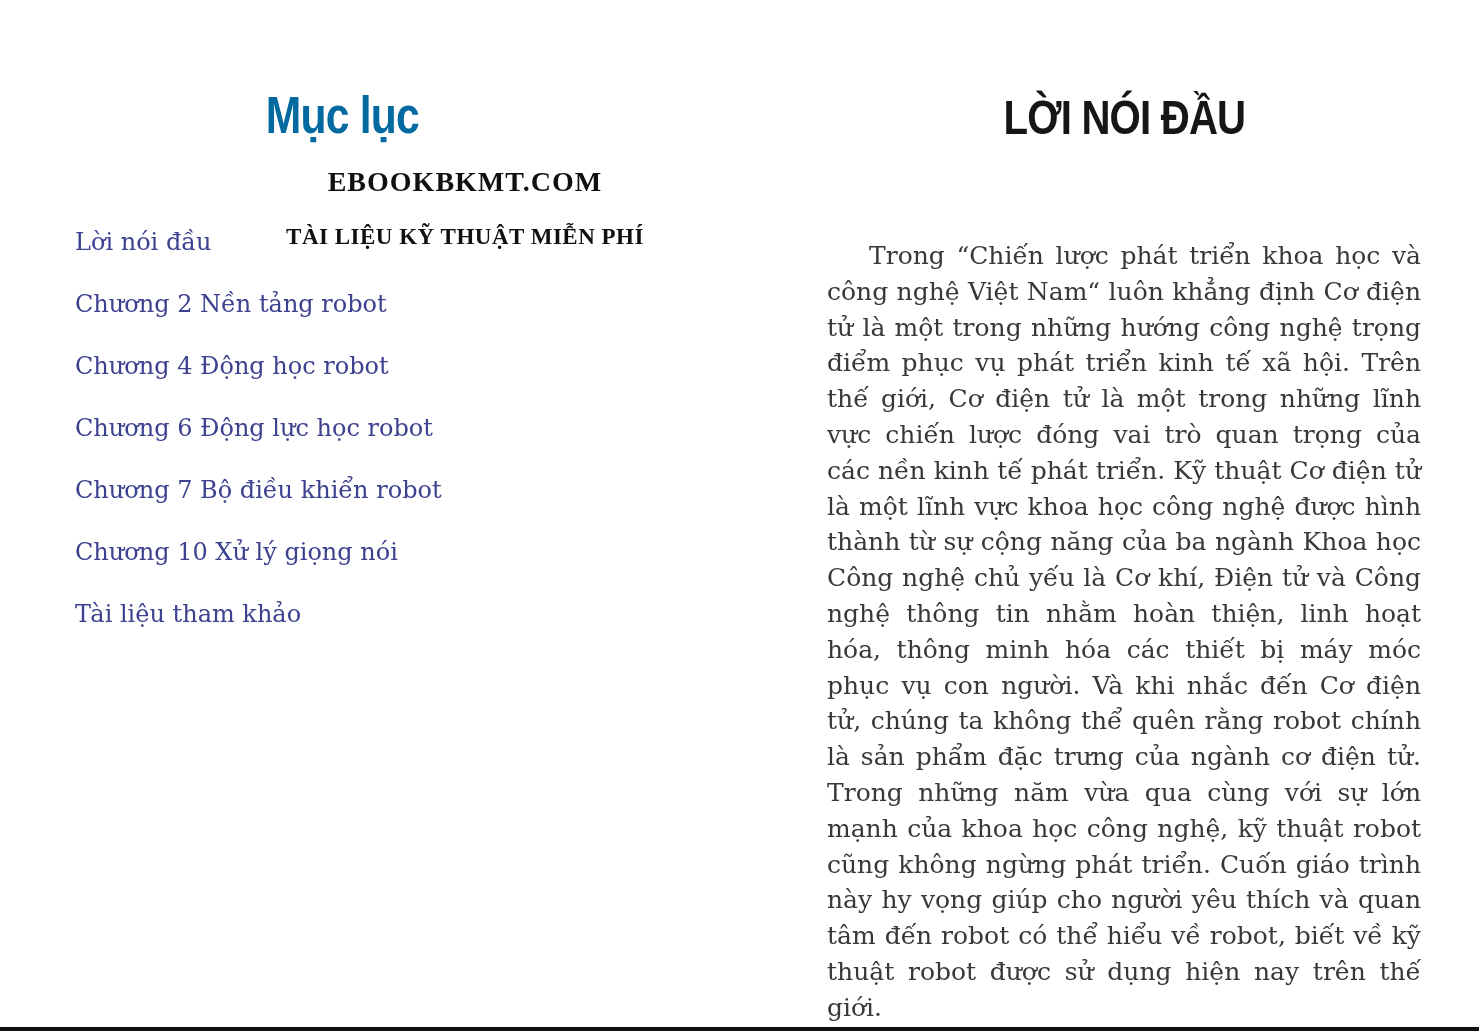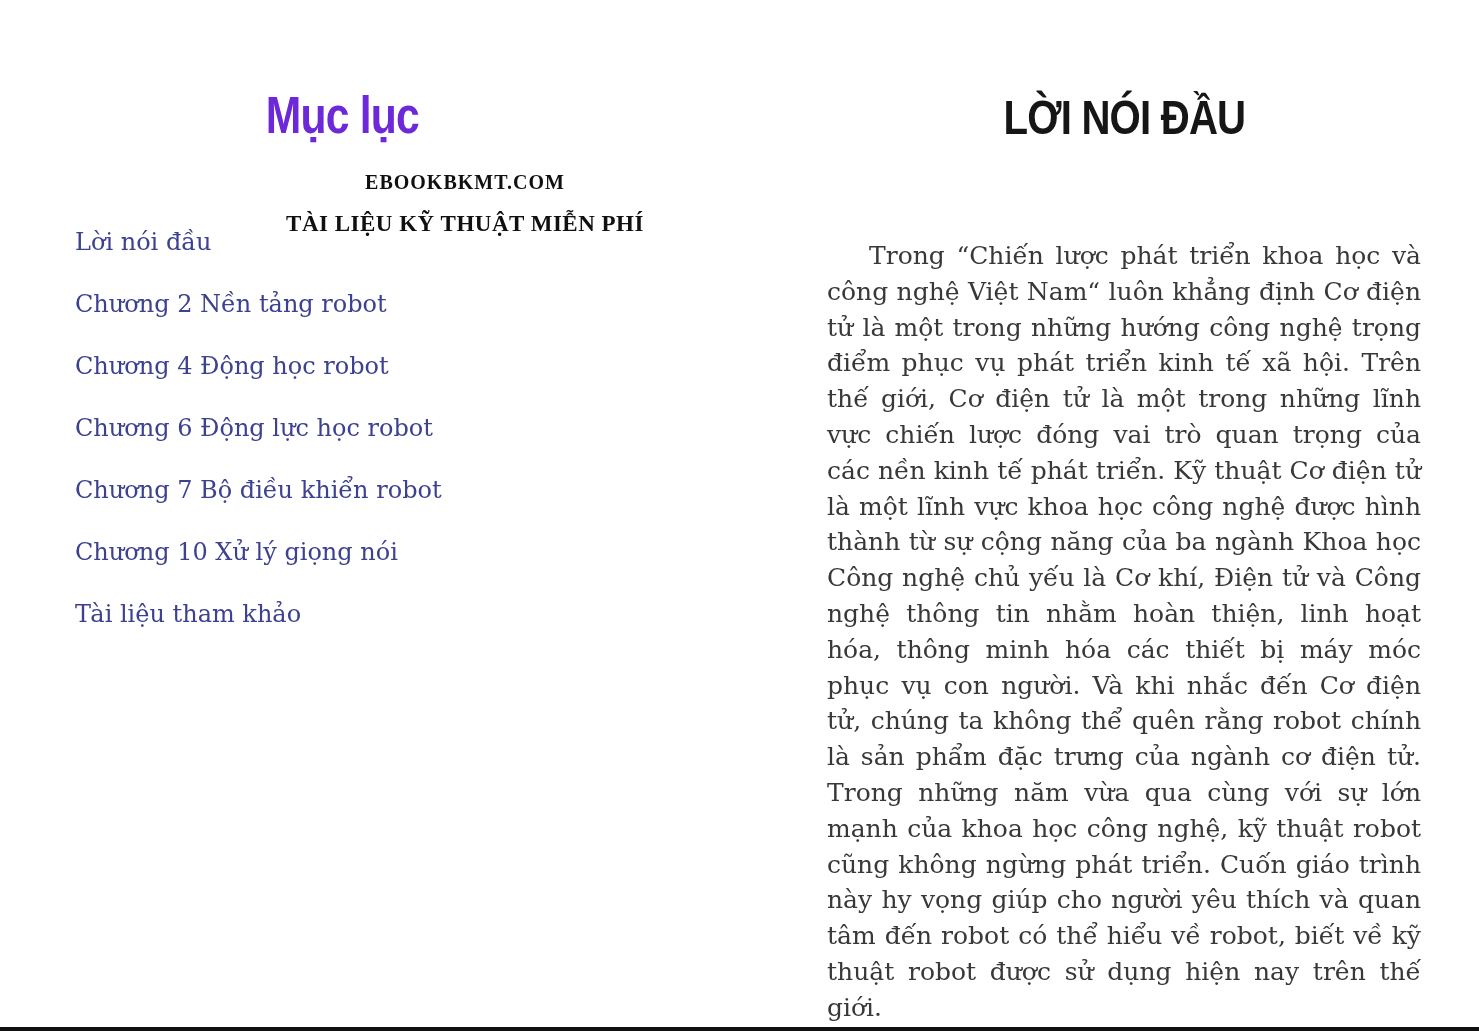--- a/index.html
+++ b/index.html
@@ -10,40 +10,40 @@
     background: #ffffff;
     overflow: hidden;
     font-family: "DejaVu Serif", serif;
   }
 
   
   .left-page { position: absolute; left: 0; top: 0; width: 740px; height: 1035px; }
 
   .toc-title {
     position: absolute; left: 75px; top: 86px; width: 535px;
-    text-align: center; color: #6d28d9;
+    text-align: center; color: #0369a1;
     font-size: 52px; line-height: 58px;
   }
   .condensed {
     display: inline-block;
     transform: scaleX(0.82);
     transform-origin: center;
     font-family: "Liberation Sans", sans-serif;
     font-weight: 700;
     letter-spacing: -1px;
     white-space: nowrap;
   }
 
   .watermark {
     position: absolute; left: 255px; top: 167px; width: 420px;
     text-align: center; color: #101010;
     font-family: "Liberation Serif", serif; font-weight: 700;
   }
-  .watermark-site { font-size: 20px; line-height: 30px; letter-spacing: 1px; }
-  .watermark-tagline { font-size: 23px; line-height: 28px; letter-spacing: 0.5px; margin-top: 13px; }
+  .watermark-site { font-size: 28px; line-height: 30px; letter-spacing: 1px; }
+  .watermark-tagline { font-size: 23px; line-height: 28px; letter-spacing: 0.5px; margin-top: 26px; }
 
   .toc-list {
     position: absolute; left: 75px; top: 226px; margin: 0; padding: 0;
     list-style: none;
     font-size: 24px; line-height: 33px;
     color: #3c4190;
   }
   .toc-list li { margin-bottom: 29px; cursor: pointer; }
 
   

